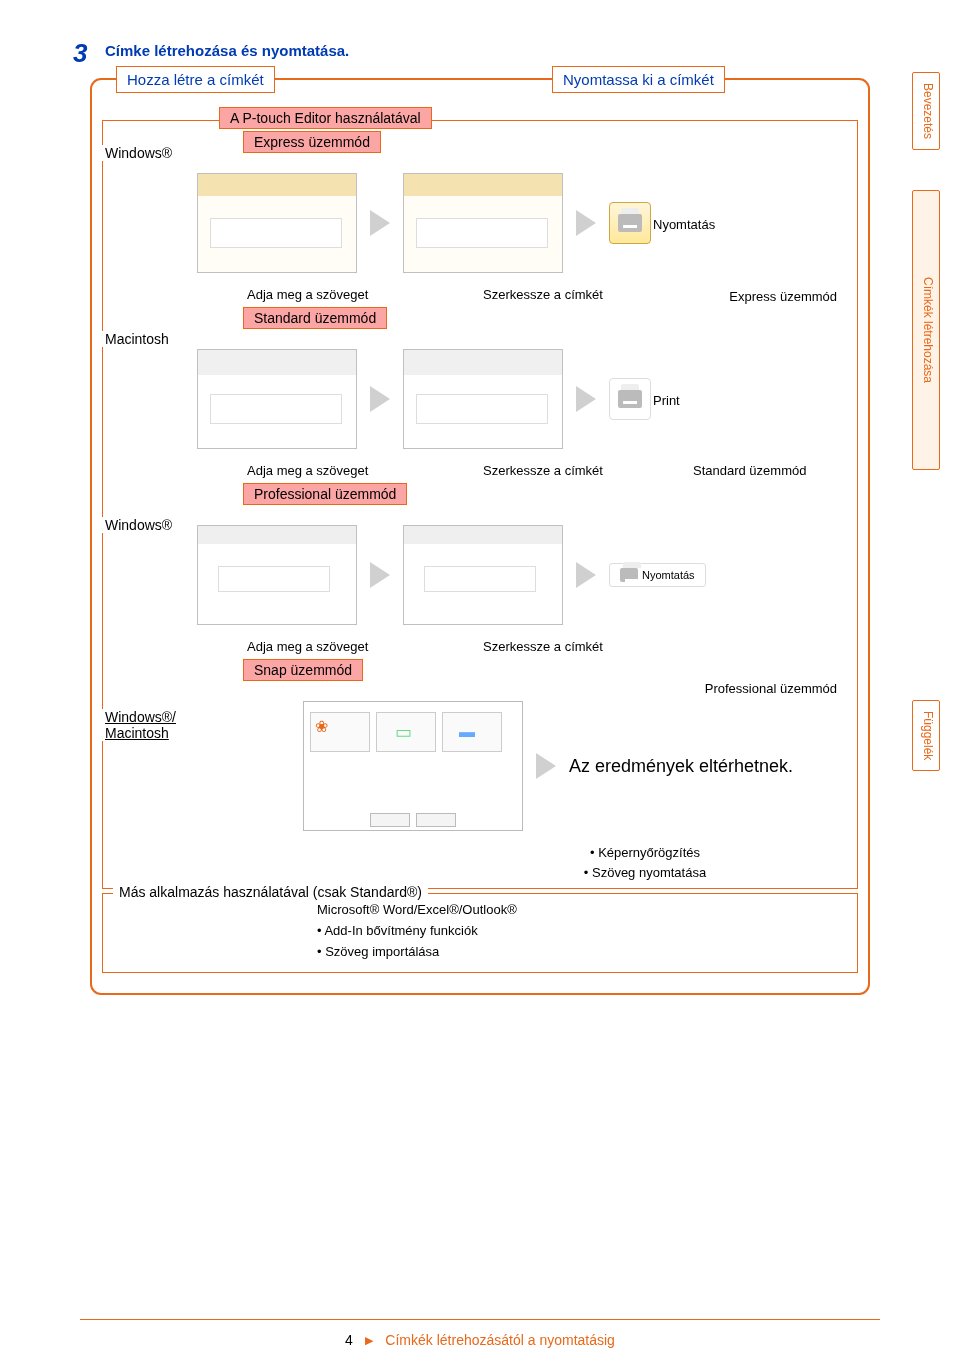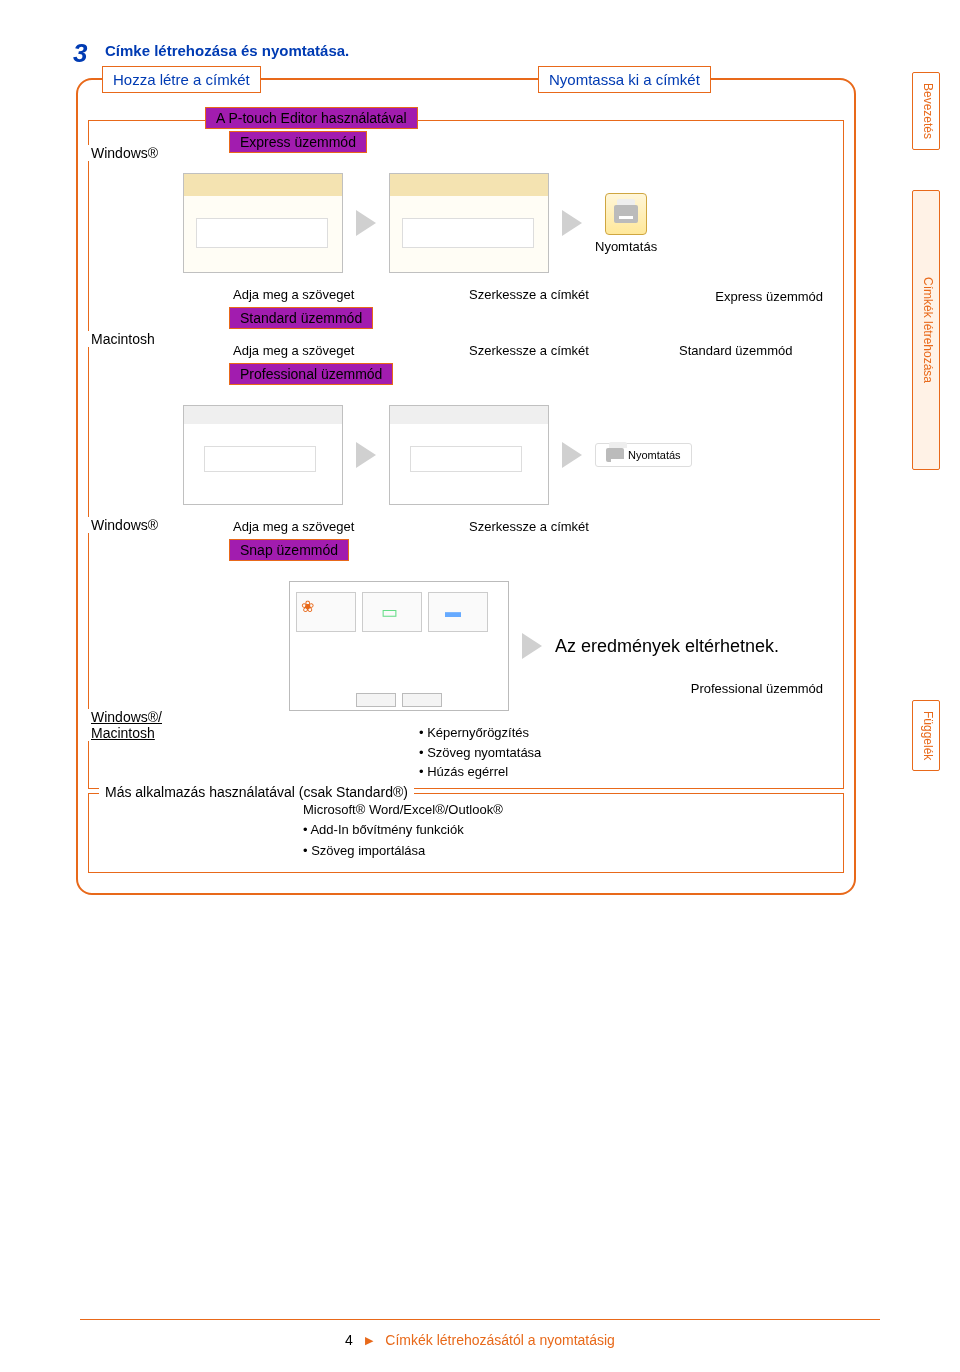--- a/index.html
+++ b/index.html
@@ -27,24 +27,24 @@
   }
   .section-title {
     position: absolute;
     top: 42px; left: 105px;
     font-size: 15px;
     font-weight: bold;
     color: #003bb3;
   }
   .main-box {
     position: absolute;
-    top: 78px; left: 76px;
+    top: 78px; left: 90px;
     width: 780px;
     border: 2px solid #e8691a;
-    border-radius: 16px;
+    border-radius: 11px;
     padding: 0 0 20px 0;
   }
   .side-tabs { position: absolute; right: 20px; top: 72px; }
   .side-tab {
     width: 28px;
     border: 1px solid #e8691a;
     border-radius: 2px;
     writing-mode: vertical-rl;
     text-align: center;
     font-size: 12px;
@@ -62,21 +62,21 @@
     position: absolute;
     border: 1px solid #e8691a;
     background: #fff;
     padding: 4px 10px;
     font-size: 15px;
     color: #003bb3;
     white-space: nowrap;
   }
   .inner-tag {
     border: 1px solid #e8691a;
-    background: #a21caf;
+    background: #fca5a5;
     padding: 2px 10px;
     font-size: 14px;
     color: #000;
     display: inline-block;
     white-space: nowrap;
     text-align: right;
   }
   .sub-box {
     border: 1px solid #e8691a;
     position: relative;
@@ -136,21 +136,20 @@
     display: inline-flex;
     align-items: center;
     justify-content: center;
     font-size: 22px;
     color: #d0d0d0;
     width: 26px;
   }
   .tri { display:inline-block; width:0; height:0; border-top:13px solid transparent; border-bottom:13px solid transparent; border-left:20px solid #d0d0d0; }
   .print-ic {
     display: inline-flex;
-    flex-direction: column;
     align-items: center;
     gap: 2px;
     font-size: 10px;
   }
   .print-ic .p {
     width: 42px; height: 42px; border:1px solid #cfa640;
     border-radius:4px;
     background: linear-gradient(180deg,#fff6d9,#ffe89a);
     display:flex; align-items:center; justify-content:center;
   }
@@ -176,20 +175,21 @@
   }
   .right-note {
     position: absolute;
     right: 20px;
     font-size: 13px;
   }
   .bullets {
     font-size: 13px;
     padding: 4px 0 0 330px;
     line-height: 1.5;
+    text-align: center;
   }
   .other-box {
     border: 1px solid #e8691a;
     margin: 4px 10px 0 10px;
     padding: 6px 14px 10px 14px;
     position: relative;
   }
   .other-box .head {
     background: #fff;
     position: absolute;
@@ -267,20 +267,36 @@
       <div class="right-note" style="top:168px;">Express üzemmód</div>
 
       <div class="labels-above" style="margin-top:6px;">
         <div class="la" style="left:144px;">Adja meg a szöveget</div>
         <div class="la" style="left:380px;">Szerkessze a címkét</div>
       </div>
 
       <div class="os-label" style="top:210px;">Macintosh</div>
       <div class="mode-tag-wrap">
         <span class="inner-tag">Standard üzemmód</span>
+      </div>
+      <div class="flow-row">
+        <div class="screenshot mac"></div>
+        <span class="arrow">
+            <span class="tri"></span>
+          </span>
+        <div class="screenshot mac"></div>
+        <span class="arrow">
+            <span class="tri"></span>
+          </span>
+        <div class="print-ic mac">
+          <div class="p">
+              <span class="printer"></span>
+            </div>
+          <span class="caption">Print</span>
+        </div>
       </div>
 
       <div class="labels-above" style="margin-top:6px;">
         <div class="la" style="left:144px;">Adja meg a szöveget</div>
         <div class="la" style="left:380px;">Szerkessze a címkét</div>
         <div class="la" style="left:590px;">Standard üzemmód</div>
       </div>
 
       <div class="os-label" style="top:396px;">Windows®</div>
       <div class="mode-tag-wrap">
@@ -329,21 +345,20 @@
         </div>
         <span class="arrow">
             <span class="tri"></span>
           </span>
         <span class="results-text">Az eredmények eltérhetnek.</span>
       </div>
 
       <div class="bullets">
         <div>• Képernyőrögzítés</div>
         <div>• Szöveg nyomtatása</div>
-        <div>• Húzás egérrel</div>
       </div>
 
       <div style="height:6px;"></div>
     </div>
 
     <div class="other-box">
       <div class="head">Más alkalmazás használatával (csak Standard®)</div>
       <div style="padding-left:200px; font-size:13px; line-height:1.6;">
         <div>Microsoft® Word/Excel®/Outlook®</div>
         <div>• Add-In bővítmény funkciók</div>

